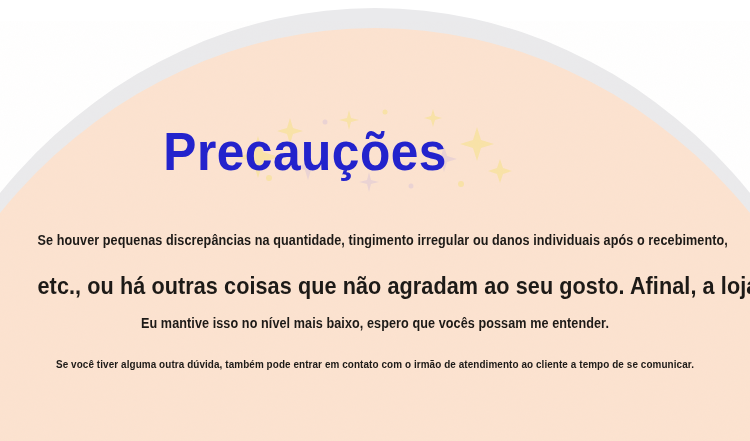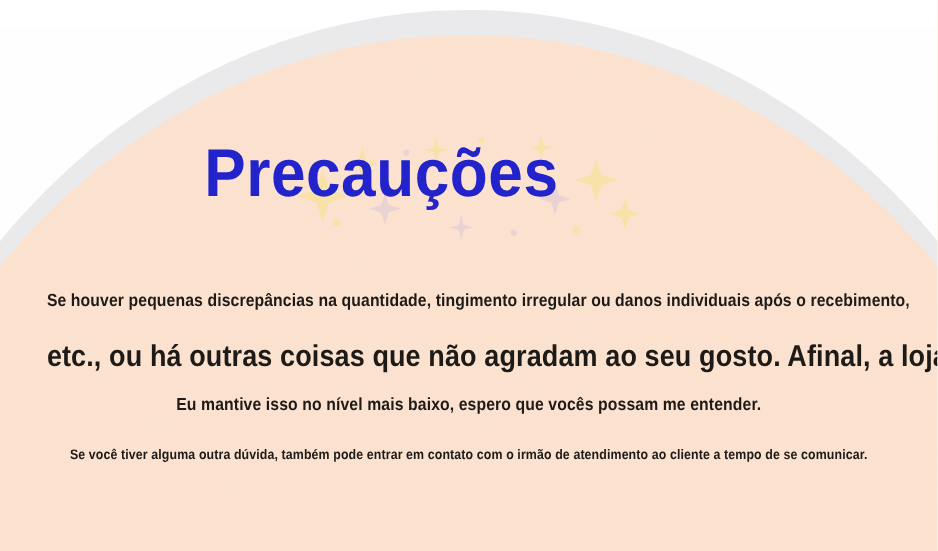--- a/index.html
+++ b/index.html
@@ -52,20 +52,21 @@
   }
 
   
   #title-block {
     position: absolute;
     left: 0;
     top: 112px;
     width: 610px;
     height: 78px;
     display: flex;
+    align-items: center;
     justify-content: center;
   }
   #title-sparkle {
     position: absolute;
     left: 235px;
     top: -6px;
     width: 280px;
     height: 90px;
     opacity: .45;
     pointer-events: none;

